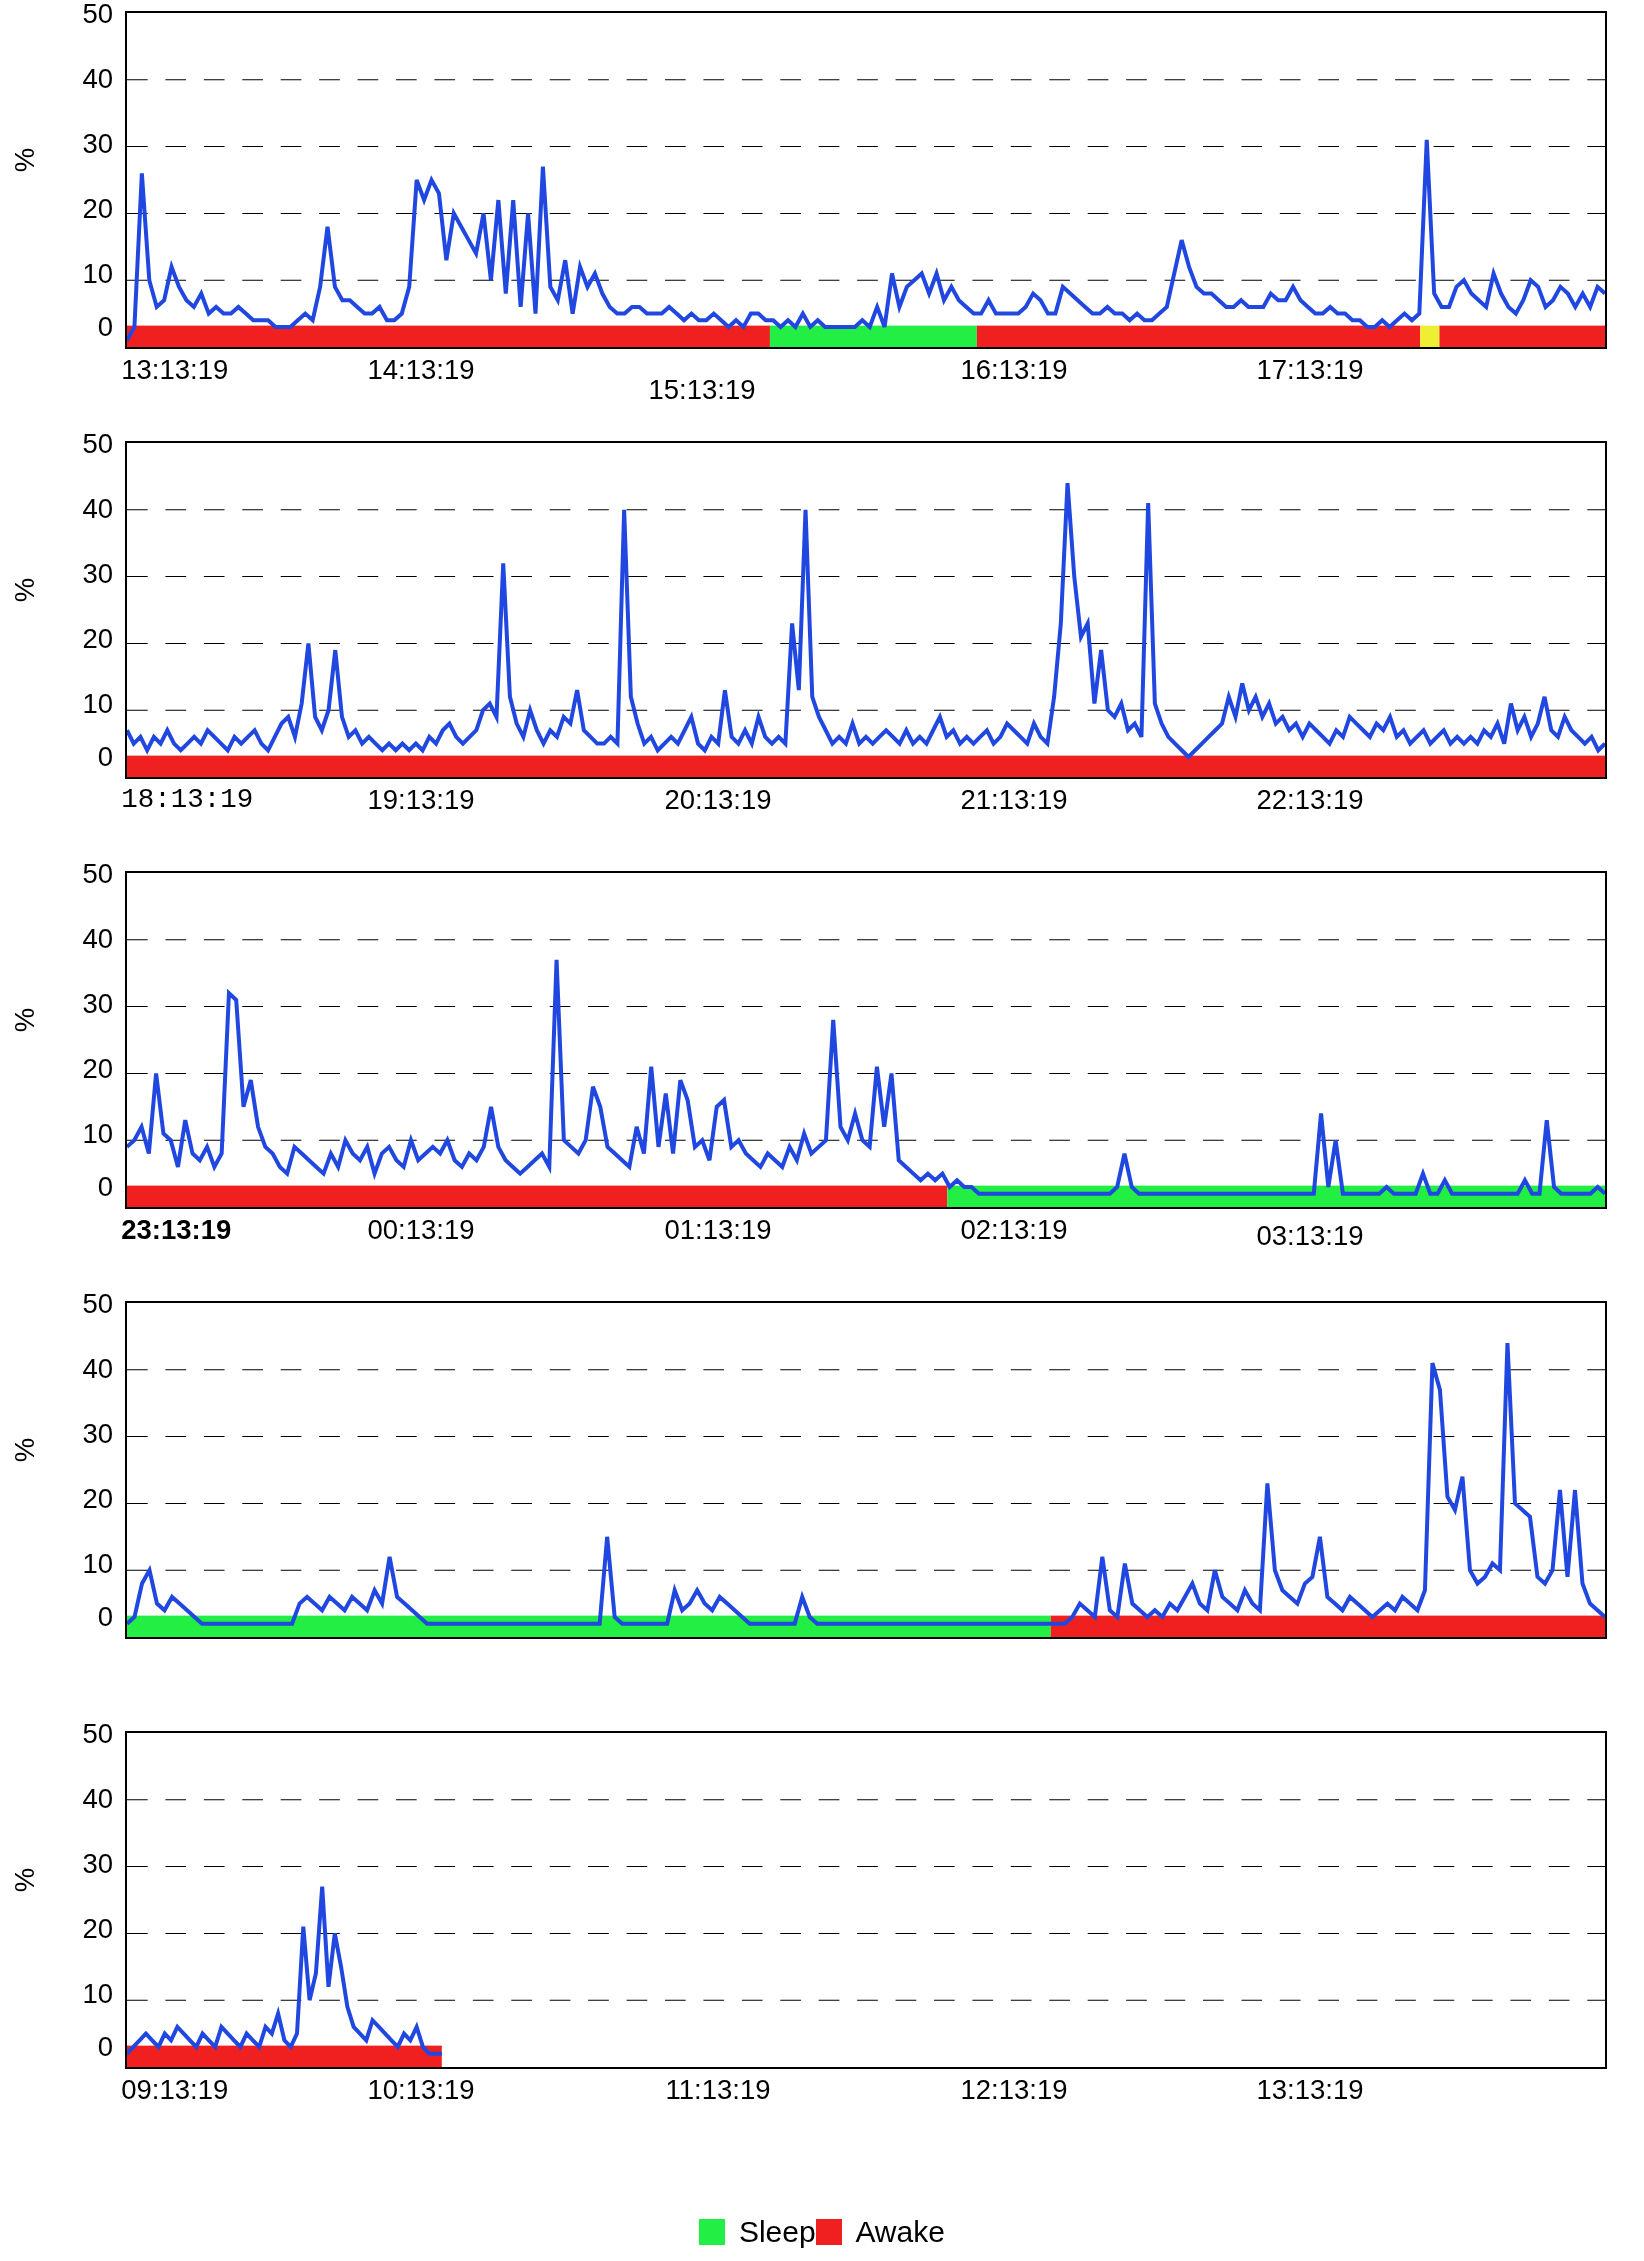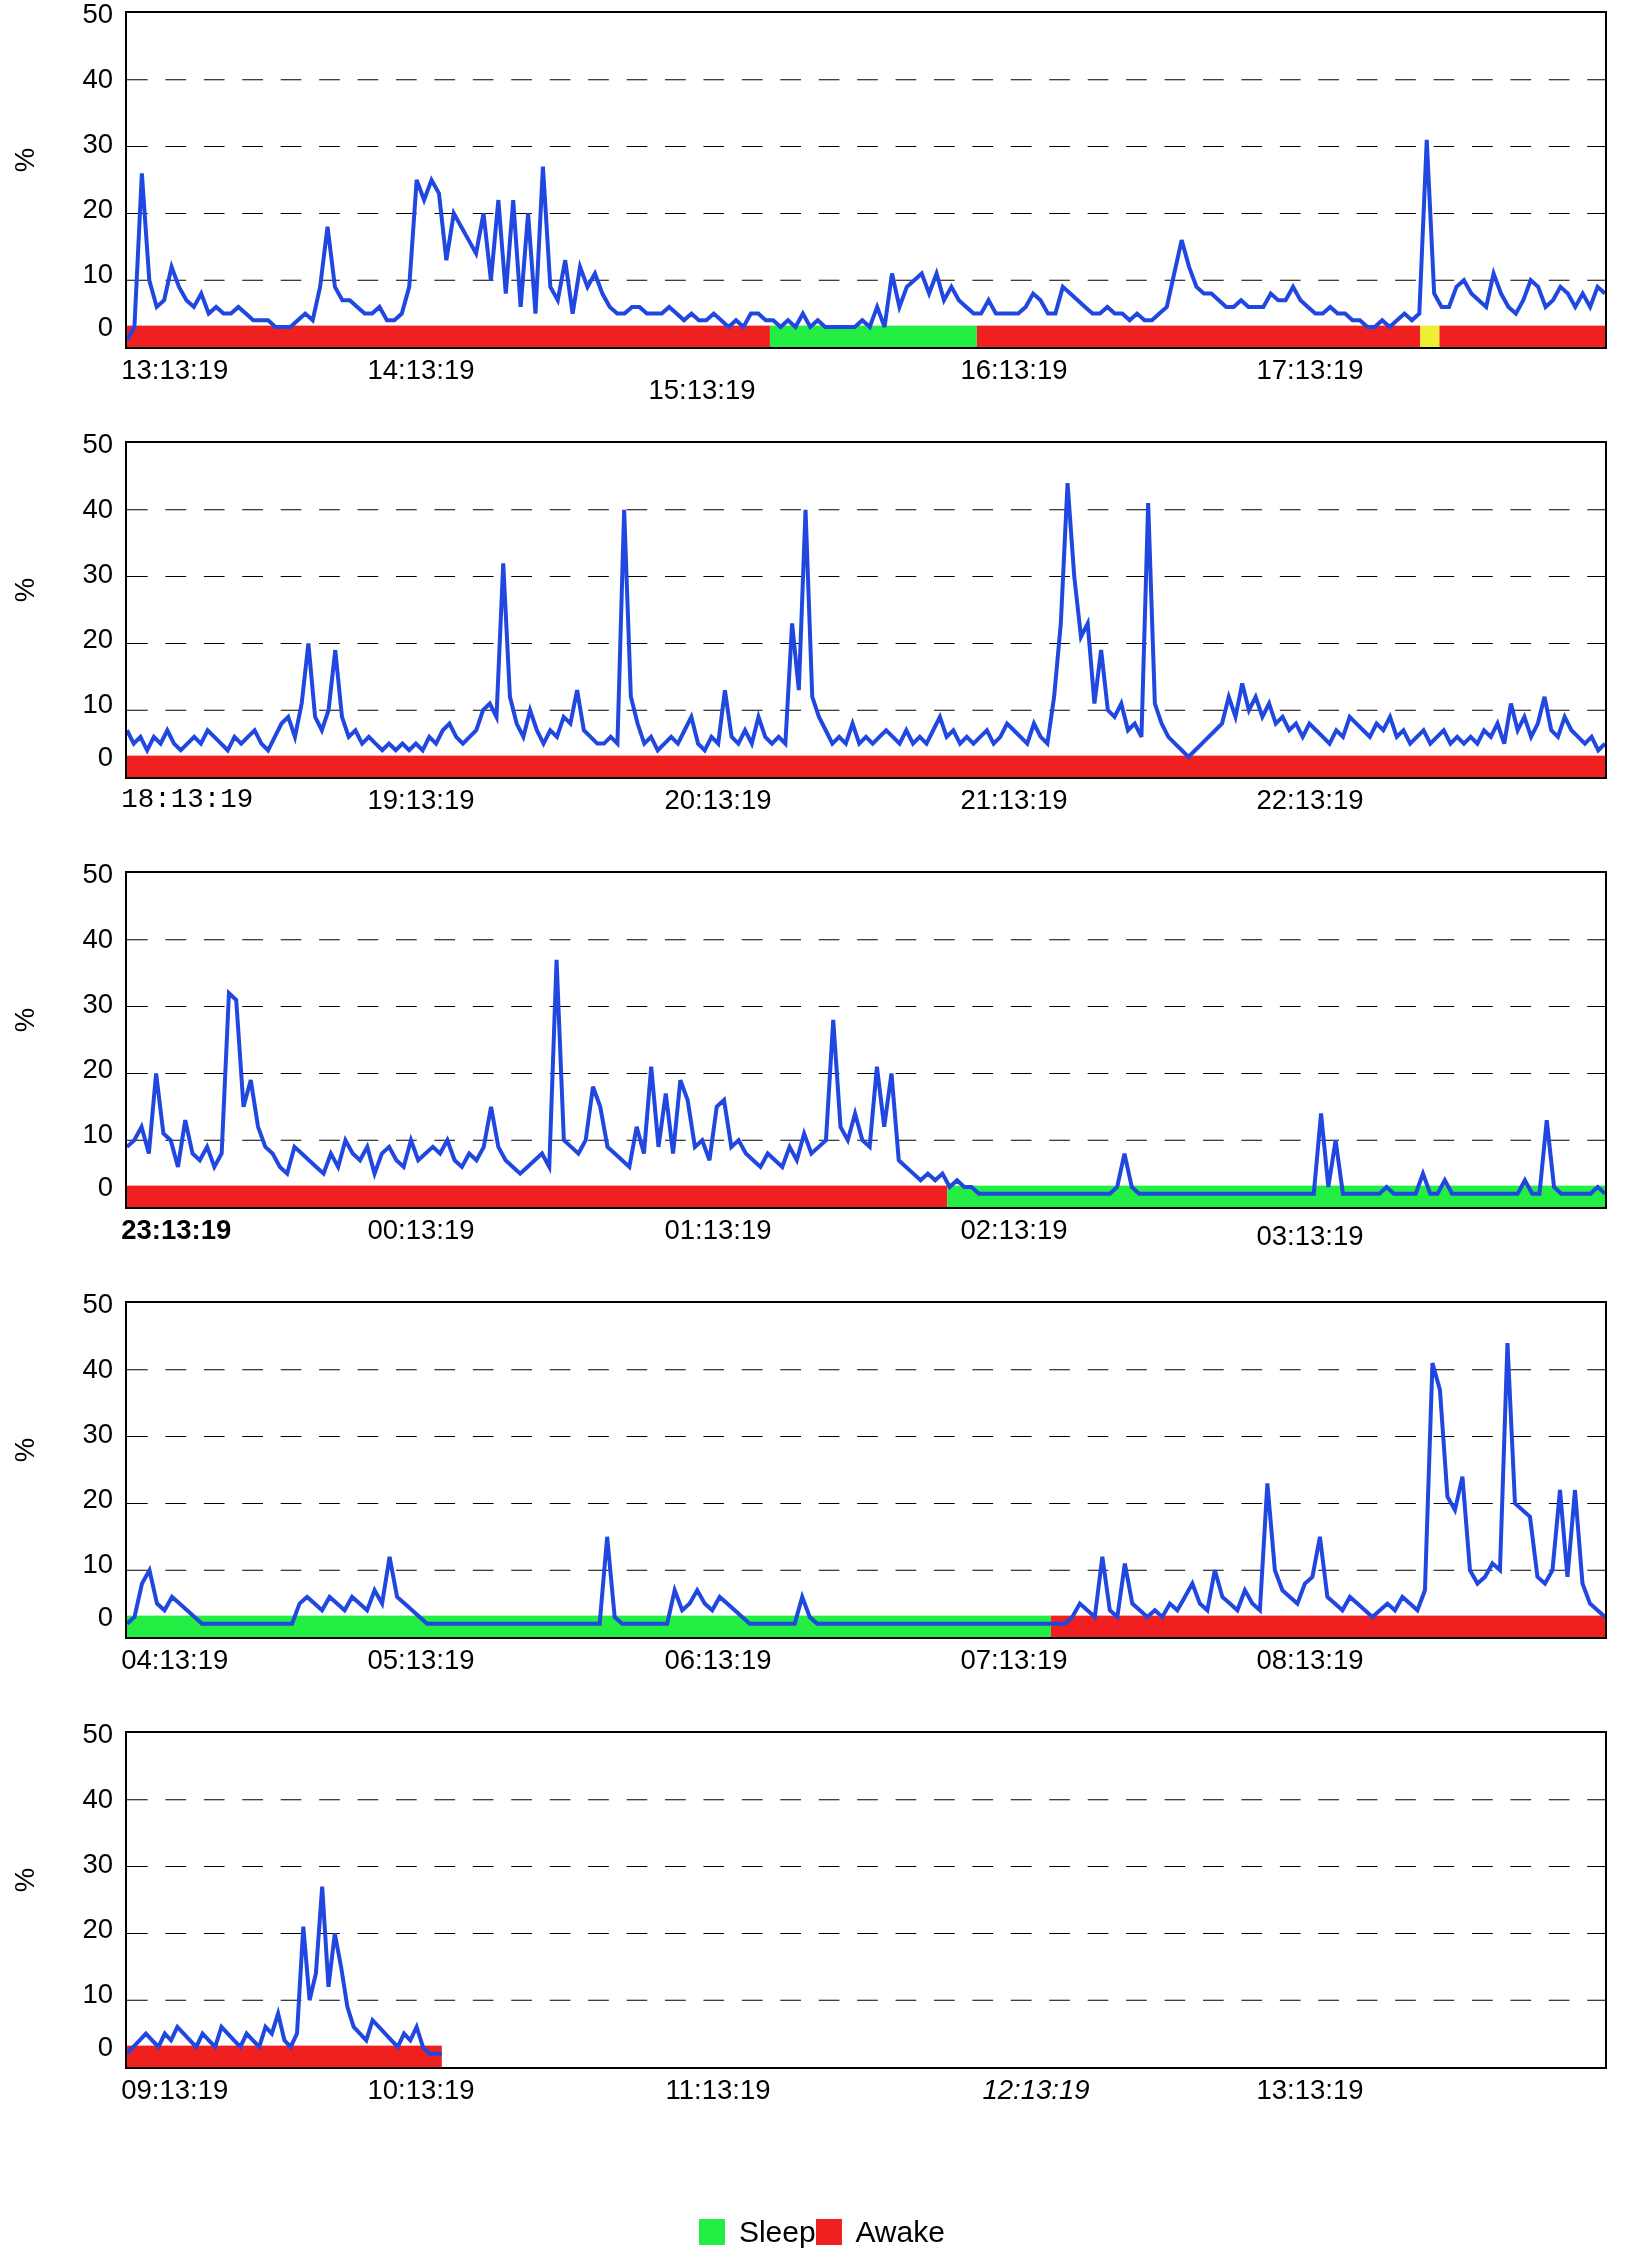--- a/index.html
+++ b/index.html
@@ -216,27 +216,20 @@
         <svg viewBox="0 0 1000 1000" preserveAspectRatio="none">
           <line x1="0" x2="1000" y1="800" y2="800" stroke="#000" stroke-width="3" stroke-dasharray="14 12"></line>
           <line x1="0" x2="1000" y1="600" y2="600" stroke="#000" stroke-width="3" stroke-dasharray="14 12"></line>
           <line x1="0" x2="1000" y1="400" y2="400" stroke="#000" stroke-width="3" stroke-dasharray="14 12"></line>
           <line x1="0" x2="1000" y1="200" y2="200" stroke="#000" stroke-width="3" stroke-dasharray="14 12"></line>
           <rect x="0" y="936" width="625" height="64" fill="#22ee44"></rect>
           <rect x="625" y="936" width="375" height="64" fill="#f02020"></rect>
           <path d="M0.00 960.00 L5.08 940.00 L10.15 840.00 L15.23 800.00 L20.30 900.00 L25.38 920.00 L30.46 880.00 L35.53 900.00 L40.61 920.00 L45.69 940.00 L50.76 960.00 L55.84 960.00 L60.91 960.00 L65.99 960.00 L71.07 960.00 L76.14 960.00 L81.22 960.00 L86.29 960.00 L91.37 960.00 L96.45 960.00 L101.52 960.00 L106.60 960.00 L111.68 960.00 L116.75 900.00 L121.83 880.00 L126.90 900.00 L131.98 920.00 L137.06 880.00 L142.13 900.00 L147.21 920.00 L152.28 880.00 L157.36 900.00 L162.44 920.00 L167.51 860.00 L172.59 900.00 L177.66 760.00 L182.74 880.00 L187.82 900.00 L192.89 920.00 L197.97 940.00 L203.05 960.00 L208.12 960.00 L213.20 960.00 L218.27 960.00 L223.35 960.00 L228.43 960.00 L233.50 960.00 L238.58 960.00 L243.65 960.00 L248.73 960.00 L253.81 960.00 L258.88 960.00 L263.96 960.00 L269.04 960.00 L274.11 960.00 L279.19 960.00 L284.26 960.00 L289.34 960.00 L294.42 960.00 L299.49 960.00 L304.57 960.00 L309.64 960.00 L314.72 960.00 L319.80 960.00 L324.87 700.00 L329.95 940.00 L335.03 960.00 L340.10 960.00 L345.18 960.00 L350.25 960.00 L355.33 960.00 L360.41 960.00 L365.48 960.00 L370.56 860.00 L375.63 920.00 L380.71 900.00 L385.79 860.00 L390.86 900.00 L395.94 920.00 L401.02 880.00 L406.09 900.00 L411.17 920.00 L416.24 940.00 L421.32 960.00 L426.40 960.00 L431.47 960.00 L436.55 960.00 L441.62 960.00 L446.70 960.00 L451.78 960.00 L456.85 880.00 L461.93 940.00 L467.01 960.00 L472.08 960.00 L477.16 960.00 L482.23 960.00 L487.31 960.00 L492.39 960.00 L497.46 960.00 L502.54 960.00 L507.61 960.00 L512.69 960.00 L517.77 960.00 L522.84 960.00 L527.92 960.00 L532.99 960.00 L538.07 960.00 L543.15 960.00 L548.22 960.00 L553.30 960.00 L558.38 960.00 L563.45 960.00 L568.53 960.00 L573.60 960.00 L578.68 960.00 L583.76 960.00 L588.83 960.00 L593.91 960.00 L598.98 960.00 L604.06 960.00 L609.14 960.00 L614.21 960.00 L619.29 960.00 L624.37 960.00 L629.44 960.00 L634.52 960.00 L639.59 940.00 L644.67 900.00 L649.75 920.00 L654.82 940.00 L659.90 760.00 L664.97 920.00 L670.05 940.00 L675.13 780.00 L680.20 900.00 L685.28 920.00 L690.36 940.00 L695.43 920.00 L700.51 940.00 L705.58 900.00 L710.66 920.00 L715.74 880.00 L720.81 840.00 L725.89 900.00 L730.96 920.00 L736.04 800.00 L741.12 880.00 L746.19 900.00 L751.27 920.00 L756.35 860.00 L761.42 900.00 L766.50 920.00 L771.57 540.00 L776.65 800.00 L781.73 860.00 L786.80 880.00 L791.88 900.00 L796.95 840.00 L802.03 820.00 L807.11 700.00 L812.18 880.00 L817.26 900.00 L822.34 920.00 L827.41 880.00 L832.49 900.00 L837.56 920.00 L842.64 940.00 L847.72 920.00 L852.79 900.00 L857.87 920.00 L862.94 880.00 L868.02 900.00 L873.10 920.00 L878.17 860.00 L883.25 180.00 L888.32 260.00 L893.40 580.00 L898.48 620.00 L903.55 520.00 L908.63 800.00 L913.71 840.00 L918.78 820.00 L923.86 780.00 L928.93 800.00 L934.01 120.00 L939.09 600.00 L944.16 620.00 L949.24 640.00 L954.31 820.00 L959.39 840.00 L964.47 800.00 L969.54 560.00 L974.62 820.00 L979.70 560.00 L984.77 840.00 L989.85 900.00 L994.92 920.00 L1000.00 940.00" fill="none" stroke="#2048e0" stroke-width="4" vector-effect="non-scaling-stroke"></path>
         </svg>
       </div>
-    <div class="xticks">
-        <div class="xtick" style="transform: translateX(0px); left: -3.8px;">04:13:19</div>
-        <div class="xtick" style="left: 296px;">05:13:19</div>
-        <div class="xtick" style="left: 593px;">06:13:19</div>
-        <div class="xtick" style="left: 889px;">07:13:19</div>
-        <div class="xtick" style="left: 1185px;">08:13:19</div>
-      </div>
   </div>
 
   <div class="panel">
     <div class="ylabel">%</div>
     <div class="yticks">
       <div class="ytick" style="top:0px">50</div>
       <div class="ytick" style="top:65px">40</div>
       <div class="ytick" style="top:130px">30</div>
       <div class="ytick" style="top:195px">20</div>
       <div class="ytick" style="top:260px">10</div>
@@ -249,21 +242,21 @@
           <line x1="0" x2="1000" y1="400" y2="400" stroke="#000" stroke-width="3" stroke-dasharray="14 12"></line>
           <line x1="0" x2="1000" y1="200" y2="200" stroke="#000" stroke-width="3" stroke-dasharray="14 12"></line>
           <rect x="0" y="936" width="213" height="64" fill="#f02020"></rect>
           <path d="M0.00 960.00 L4.26 940.00 L8.52 920.00 L12.78 900.00 L17.04 920.00 L21.30 940.00 L25.56 900.00 L29.82 920.00 L34.08 880.00 L38.34 900.00 L42.60 920.00 L46.86 940.00 L51.12 900.00 L55.38 920.00 L59.64 940.00 L63.90 880.00 L68.16 900.00 L72.42 920.00 L76.68 940.00 L80.94 900.00 L85.20 920.00 L89.46 940.00 L93.72 880.00 L97.98 900.00 L102.24 840.00 L106.50 920.00 L110.76 940.00 L115.02 900.00 L119.28 580.00 L123.54 800.00 L127.80 720.00 L132.06 460.00 L136.32 760.00 L140.58 600.00 L144.84 700.00 L149.10 820.00 L153.36 880.00 L157.62 900.00 L161.88 920.00 L166.14 860.00 L170.40 880.00 L174.66 900.00 L178.92 920.00 L183.18 940.00 L187.44 900.00 L191.70 920.00 L195.96 880.00 L200.22 940.00 L204.48 960.00 L208.74 960.00 L213.00 960.00" fill="none" stroke="#2048e0" stroke-width="4" vector-effect="non-scaling-stroke"></path>
         </svg>
       </div>
     <div class="xticks">
         <div class="xtick" style="transform: translateX(0px); left: -3.8px;">09:13:19</div>
         <div class="xtick" style="left: 296px;">10:13:19</div>
         <div class="xtick" style="left: 593px;">11:13:19</div>
-        <div class="xtick" style="left: 911px; font-style: italic;">12:13:19</div>
+        <div class="xtick" style="left: 889px;">12:13:19</div>
         <div class="xtick" style="left: 1185px;">13:13:19</div>
       </div>
   </div>
 
   <div class="legend">
     <div class="legend-item">
       <span class="legend-swatch" style="background: rgb(34, 238, 68);"></span>
       <span class="legend-label">Sleep</span>
     </div>
     <div class="legend-item">

